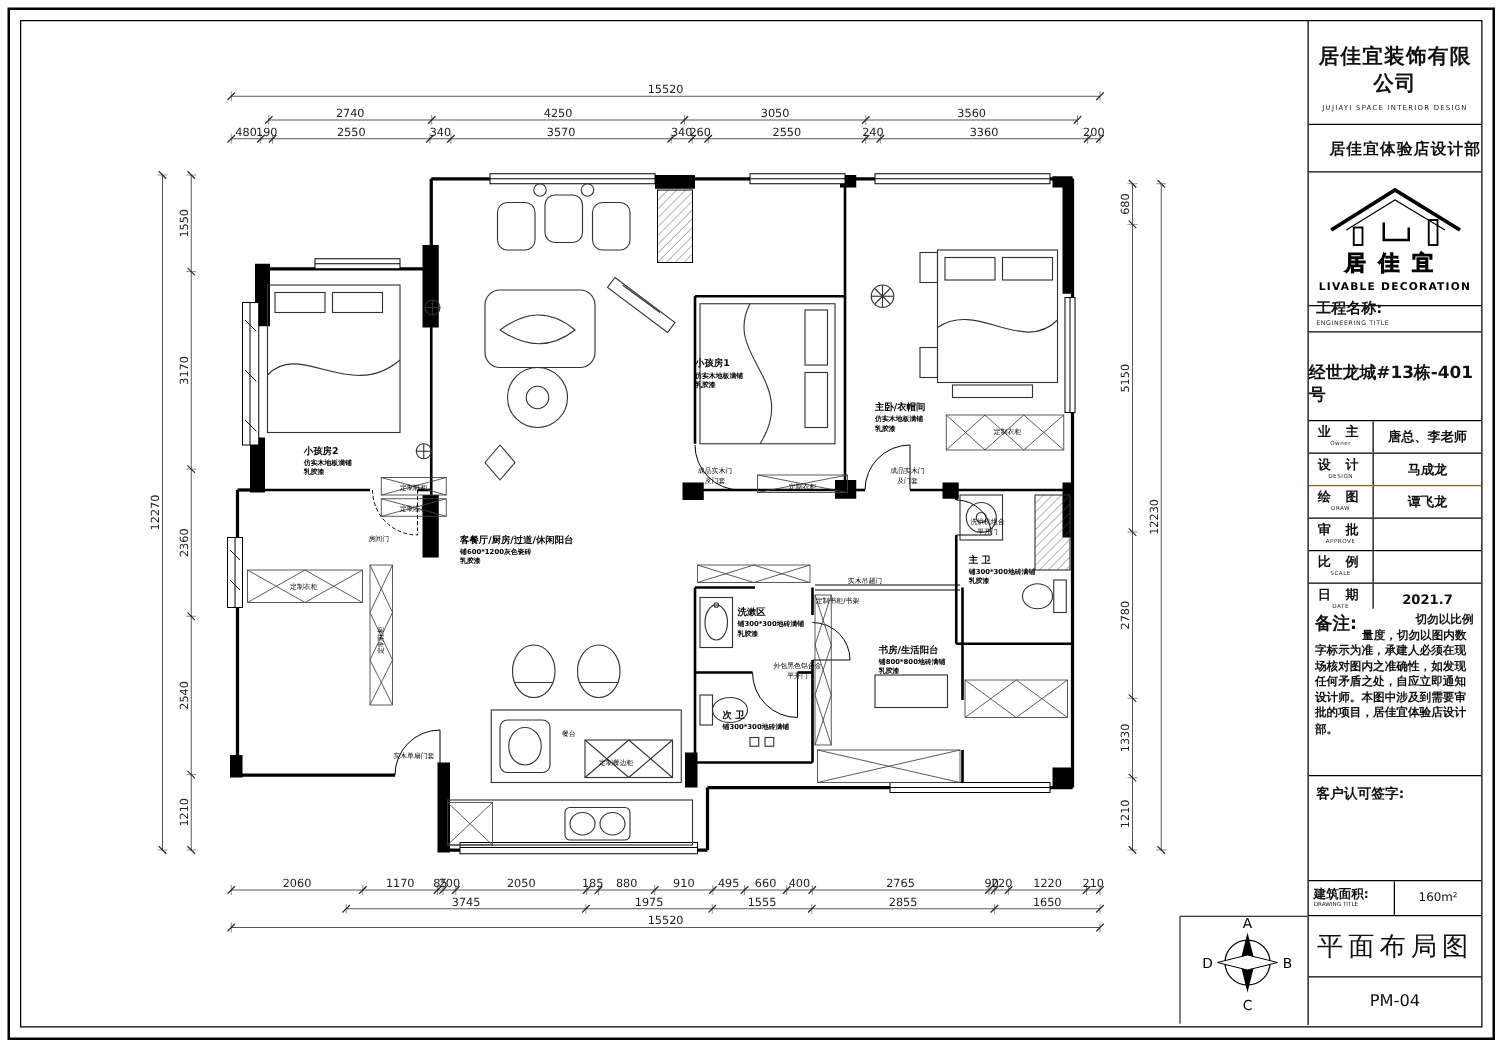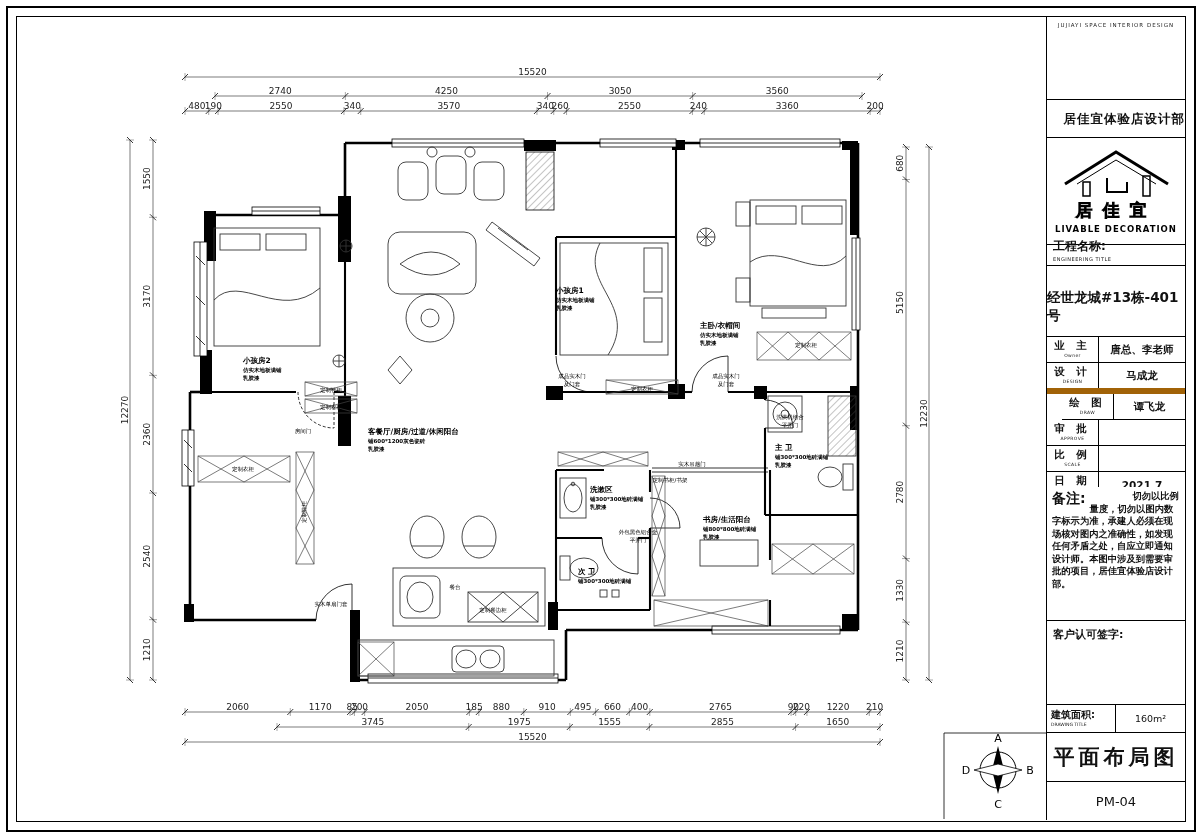--- a/index.html
+++ b/index.html
@@ -25,21 +25,21 @@
   .tb-row .val{flex:1;display:flex;align-items:center;justify-content:center;font-size:10.5px;font-weight:bold;}
   .tb-notes{top:471px;height:134px;padding:3px 5px;}
   .tb-notes .head{font-size:14px;font-weight:bold;float:left;margin-right:4px;}
   .tb-notes .body{font-size:9.3px;line-height:12.5px;text-indent:4.6em;font-weight:bold;}
   .tb-sign{top:605px;height:84px;padding:6px 6px;font-size:11px;font-weight:bold;}
   .tb-area{top:689px;height:28px;display:flex;}
   .tb-area .lab{width:69px;border-right:1px solid #000;box-sizing:border-box;padding:3px 4px;}
   .tb-area .lab .cn{font-size:10px;font-weight:bold;}
   .tb-area .lab .en{font-size:4.5px;color:#222;}
   .tb-area .val{flex:1;display:flex;align-items:center;justify-content:center;font-size:9.5px;}
-  .tb-title{top:717px;height:49px;display:flex;align-items:center;justify-content:center;font-size:21px;font-weight:bold;letter-spacing:4px;}
+  .tb-title{top:717px;height:49px;display:flex;align-items:center;justify-content:center;font-size:21px;font-weight:normal;letter-spacing:4px;}
   .tb-no{top:766px;height:38px;border-bottom:none;display:flex;align-items:center;justify-content:center;font-size:13px;}
 </style>
 </head>
 <body>
 
 <div class="frame-outer"></div>
 <div class="frame-inner"></div>
 
 <svg id="plan-svg" width="1046" height="836" viewBox="0 0 1046 836">
   <defs>
@@ -607,20 +607,21 @@
     <polygon points="974,770 998,764 1022,770 998,776" fill="#fff" stroke="#000" stroke-width="0.8"></polygon>
     <text x="998" y="742" font-size="11" text-anchor="middle">A</text>
     <text x="1030" y="774" font-size="11" text-anchor="middle">B</text>
     <text x="998" y="808" font-size="11" text-anchor="middle">C</text>
     <text x="966" y="774" font-size="11" text-anchor="middle">D</text>
   </g>
 </svg>
 
 <div class="titleblock">
   <div class="tb-sec tb-company">
+    <div class="cn">居佳宜装饰有限公司</div>
     <div class="en">JUJIAYI  SPACE  INTERIOR  DESIGN</div>
   </div>
   <div class="tb-sec tb-dept">居佳宜体验店设计部</div>
   <div class="tb-sec tb-logo">
     <svg width="139" height="106" viewBox="0 0 139 106">
       <path d="M18,46 L69,14 L121,46" fill="none" stroke="#000" stroke-width="3"></path>
       <path d="M30,46 L69,22 L109,46" fill="none" stroke="#000" stroke-width="1"></path>
       <rect x="36" y="44" width="7" height="14" fill="none" stroke="#000" stroke-width="1.5"></rect>
       <rect x="96" y="38" width="7" height="20" fill="none" stroke="#000" stroke-width="1.5"></rect>
       <path d="M60,40 L60,54 L80,54 L80,44" fill="none" stroke="#000" stroke-width="2"></path>
@@ -634,28 +635,28 @@
   </div>
   <div class="tb-sec tb-proj">经世龙城#13栋-401号</div>
   <div class="tb-sec" style="top:321px;height:150px;border-bottom:none;">
     <div class="tb-row" style="border-bottom:1px solid #000;">
       <div class="lab">
           <div class="cn">业  主</div>
           <div class="en">Owner</div>
         </div>
       <div class="val">唐总、李老师</div>
     </div>
-    <div class="tb-row" style="border-bottom:6px solid #a16207;">
+    <div class="tb-row" style="border-bottom:1px solid #a16207;">
       <div class="lab">
           <div class="cn">设  计</div>
           <div class="en">DESIGN</div>
         </div>
       <div class="val">马成龙</div>
     </div>
-    <div class="tb-row" style="border-bottom:1px solid #000;margin-left:15px;">
+    <div class="tb-row" style="border-bottom:1px solid #000;">
       <div class="lab">
           <div class="cn">绘  图</div>
           <div class="en">DRAW</div>
         </div>
       <div class="val">谭飞龙</div>
     </div>
     <div class="tb-row" style="border-bottom:1px solid #000;">
       <div class="lab">
           <div class="cn">审  批</div>
           <div class="en">APPROVE</div>

